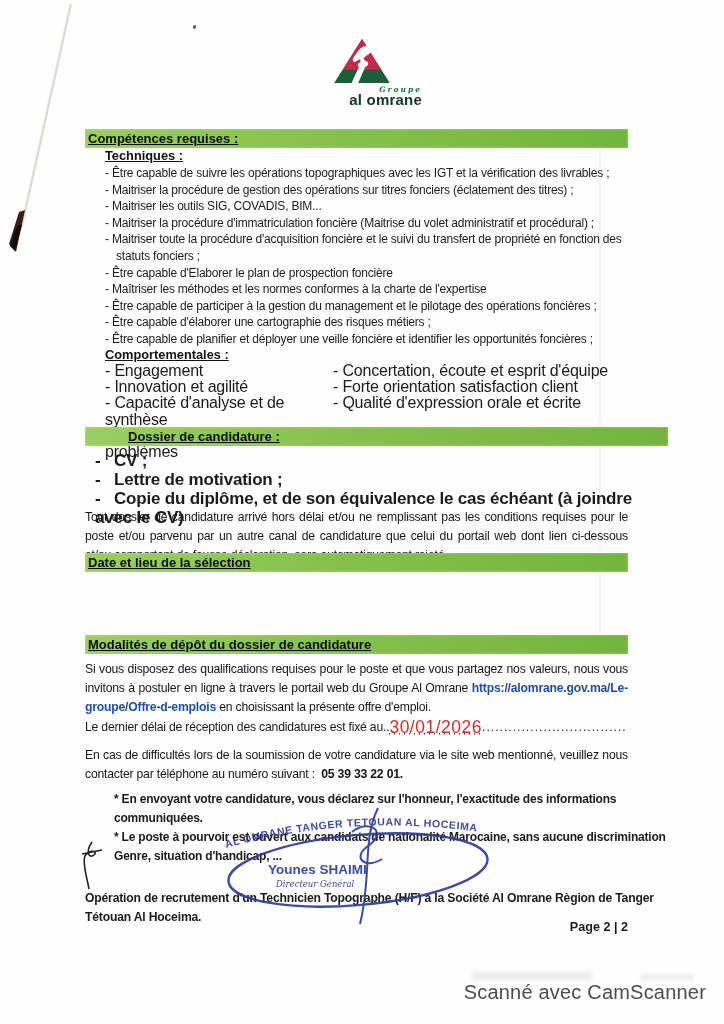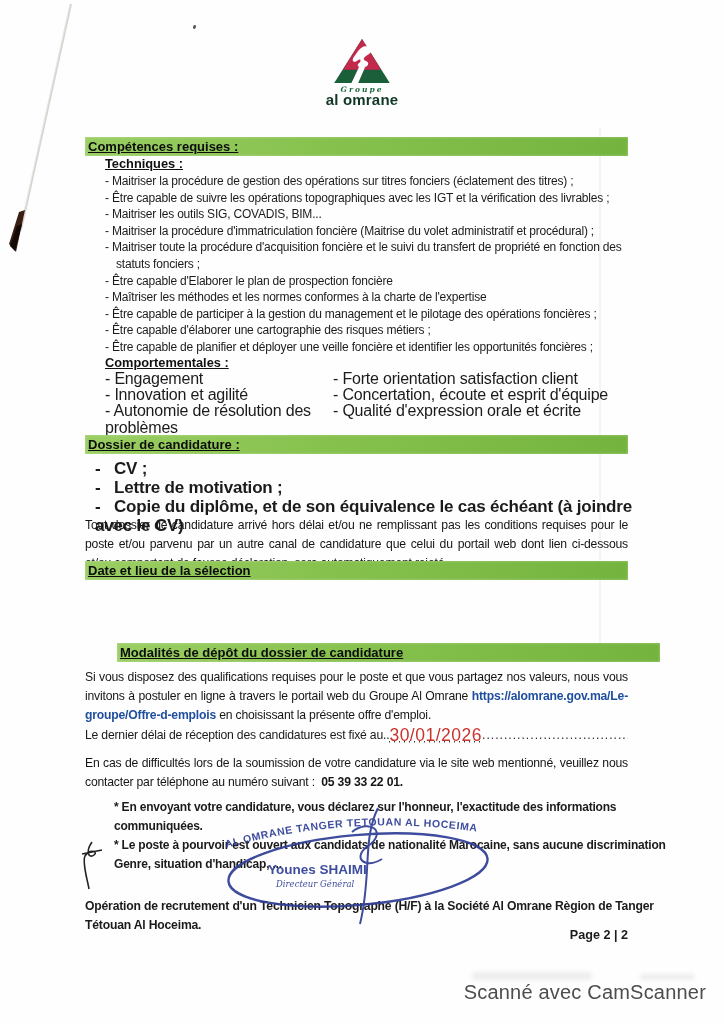--- a/index.html
+++ b/index.html
@@ -4,32 +4,32 @@
 <style>
   html,body{margin:0;padding:0;}
   body{
     width:724px;height:1024px;position:relative;overflow:hidden;
     background:#fefefe;
     font-family:"Liberation Sans",sans-serif;
     color:#1b1b1b;
   }
   .abs{position:absolute;}
   
-  .logo-block{left:50%;top:38px;transform:translateX(-50%);text-align:center;width:120px;}
+  .logo-block{left:50%;top:38px;transform:translateX(-50%);text-align:right;width:120px;}
   .logo-mark{display:block;margin:0 auto;}
   .logo-groupe{
     font-family:"DejaVu Serif",serif;font-style:italic;font-weight:bold;
     font-size:7.5px;letter-spacing:2px;color:#1c6a3d;margin-top:1px;
   }
   .logo-name{
     font-size:15px;font-weight:bold;color:#113826;letter-spacing:0.2px;
     margin-top:-1px;line-height:14px;
   }
   
-  .content{left:0;top:8px;width:724px;height:724px;border-radius:6px;}
+  .content{left:0;top:0;width:724px;height:724px;border-radius:6px;}
   .content > div{position:absolute;}
   .bar{
     left:85px;width:543px;height:19px;
     background:linear-gradient(90deg,#9ace63,#86c14d 45%,#7cba45 75%,#74b43e);
     box-shadow:inset 0 0 3px rgba(255,255,255,.35);
   }
   .bar .bar-label{
     font-size:13px;font-weight:bold;color:#0c0c0c;
     text-decoration:underline;line-height:19px;padding-left:3px;display:inline-block;
   }
@@ -96,60 +96,61 @@
   <div class="logo-name">al omrane</div>
 </div>
 
 <div class="abs content">
 
   <div class="bar" style="top:129px;">
     <span class="bar-label">Compétences requises :</span>
   </div>
   <div class="subhead" style="top:148px;left:105px;">Techniques :</div>
   <div class="tech-list" style="top:165px;">
+    <div class="li">Être capable de suivre les opérations topographiques avec les IGT et la vérification des livrables ;</div>
     <div class="li">Maitriser la procédure de gestion des opérations sur titres fonciers (éclatement des titres) ;</div>
-    <div class="li">Être capable de suivre les opérations topographiques avec les IGT et la vérification des livrables ;</div>
     <div class="li">Maitriser les outils SIG, COVADIS, BIM...</div>
     <div class="li">Maitriser la procédure d'immatriculation foncière (Maitrise du volet administratif et procédural) ;</div>
     <div class="li wraps hang">Maitriser toute la procédure d'acquisition foncière et le suivi du transfert de propriété en fonction des statuts fonciers ;</div>
     <div class="li">Être capable d'Elaborer le plan de prospection foncière</div>
     <div class="li">Maîtriser les méthodes et les normes conformes à la charte de l'expertise</div>
     <div class="li">Être capable de participer à la gestion du management et le pilotage des opérations foncières ;</div>
     <div class="li">Être capable d'élaborer une cartographie des risques métiers ;</div>
     <div class="li">Être capable de planifier et déployer une veille foncière et identifier les opportunités foncières ;</div>
   </div>
   <div class="subhead" style="top:347px;left:105px;text-align:center;">Comportementales :</div>
   <div class="comp-cols" style="top:363px;">
     <div class="comp-col-left">
       <div class="li">Engagement</div>
       <div class="li">Innovation et agilité</div>
+      <div class="li">Capacité d'analyse et de synthèse</div>
       <div class="li">Autonomie de résolution des problèmes</div>
     </div>
     <div class="comp-col-right">
+      <div class="li">Concertation, écoute et esprit d'équipe</div>
       <div class="li">Forte orientation satisfaction client</div>
-      <div class="li">Concertation, écoute et esprit d'équipe</div>
       <div class="li">Qualité d'expression orale et écrite</div>
     </div>
   </div>
 
-  <div class="bar" style="top:427px;">
+  <div class="bar" style="top:427px;padding-left:40px;">
     <span class="bar-label">Dossier de candidature :</span>
   </div>
   <div class="dossier-list" style="top:451px;">
     <div class="li">CV ;</div>
     <div class="li">Lettre de motivation ;</div>
     <div class="li">Copie du diplôme, et de son équivalence le cas échéant (à joindre avec le CV)</div>
   </div>
   <div class="para" style="top:508px;">Tout dossier de candidature arrivé hors délai et/ou ne remplissant pas les conditions requises pour le poste et/ou parvenu par un autre canal de candidature que celui du portail web dont lien ci-dessous et/ou comportant de fausse déclaration, sera automatiquement rejeté.</div>
 
   <div class="bar" style="top:553px;">
     <span class="bar-label">Date et lieu de la sélection</span>
   </div>
 
-  <div class="bar" style="top:635px;margin-left:32px;">
+  <div class="bar" style="top:635px;">
     <span class="bar-label">Modalités de dépôt du dossier de candidature</span>
   </div>
   <div class="para" style="top:660px;"><span>Si vous disposez des qualifications requises pour le poste et que vous partagez nos valeurs, nous vous invitons à postuler en ligne à travers le portail web du Groupe Al Omrane</span> <span class="link">https://alomrane.gov.ma/Le-groupe/Offre-d-emplois</span> <span>en choisissant la présente offre d'emploi.</span></div>
   <div class="deadline" style="top:717px;"><span>Le dernier délai de réception des candidatures est fixé au..</span><span class="red-date">30/01/2026</span><span class="dots">....................................</span></div>
   <div class="para" style="top:746px;"><span>En cas de difficultés lors de la soumission de votre candidature via le site web mentionné, veuillez nous contacter par téléphone au numéro suivant :</span>&nbsp; <span class="phone">05 39 33 22 01.</span></div>
 
   <div class="notes" style="top:790px;margin-left:29px;">
     <div>* En envoyant votre candidature, vous déclarez sur l'honneur, l'exactitude des informations communiquées.</div>
     <div>* Le poste à pourvoir est ouvert aux candidats de nationalité Marocaine, sans aucune discrimination Genre, situation d'handicap, ...</div>
   </div>

